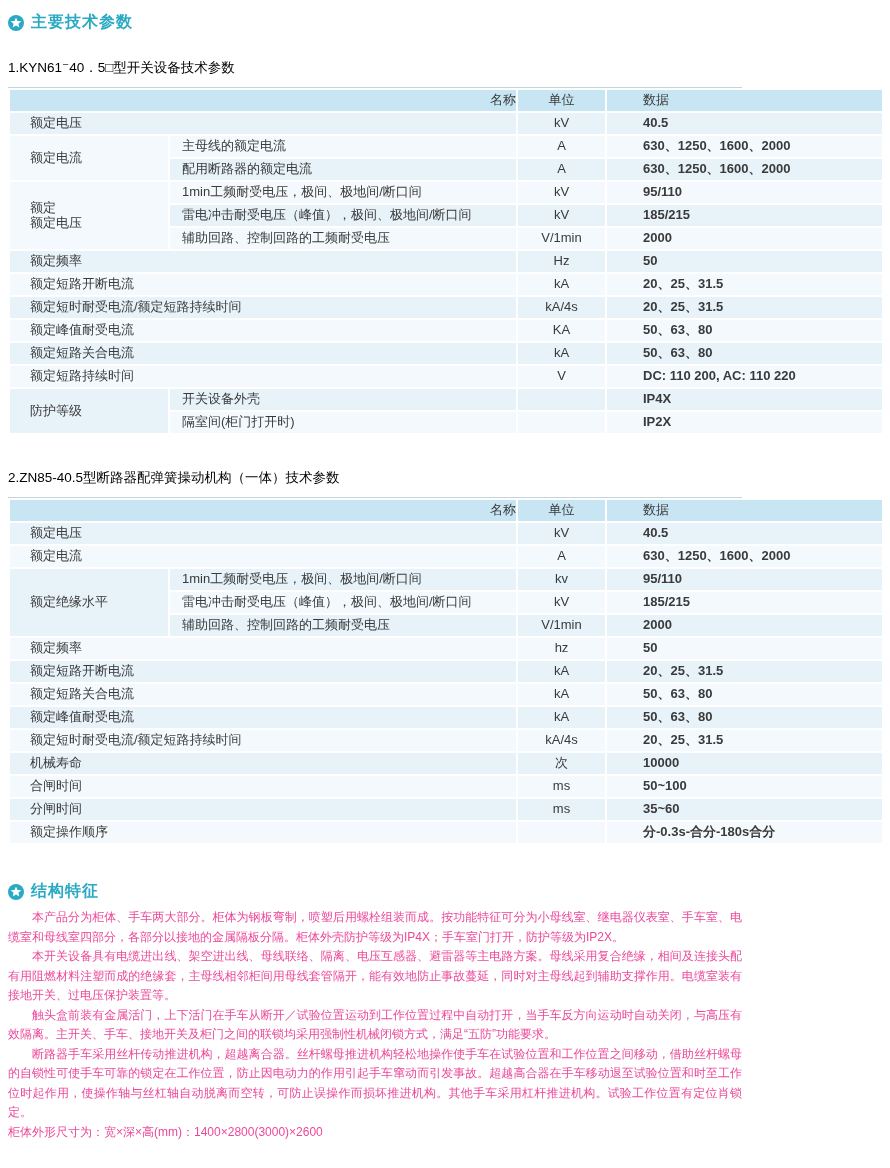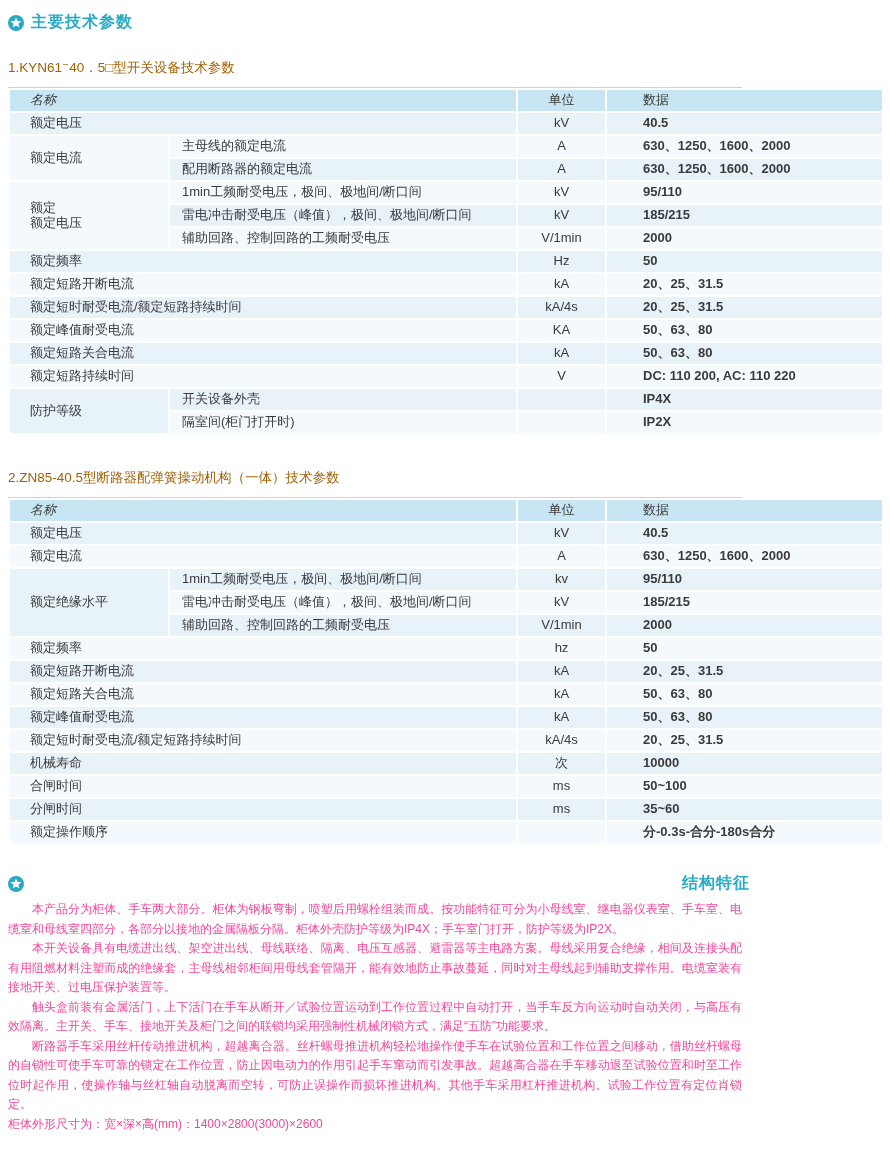--- a/index.html
+++ b/index.html
@@ -18,21 +18,21 @@
     display:flex; align-items:center; gap:7px;
     margin: 4px 0 0 8px;
     color:#2aa9c5;
     font-size:16px; font-weight:bold;
     letter-spacing:1px;
   }
   .section-heading .badge { width:16px; height:16px; flex:0 0 16px; }
 
   .subtitle {
     margin: 26px 0 10px 8px;
-    font-size:13.5px; color:#a16207;
+    font-size:13.5px; color:#000000;
   }
   .subtitle2 { margin-top:34px; }
 
   
   .table-wrap { margin: 0 8px; }
   .table-topline { height:1px; background:#c3d4dc; }
   table.spec-table {
     border-collapse: collapse;
     table-layout: fixed;
     width: 874px;
@@ -45,35 +45,35 @@
   .spec-table col.c-data  { width:277px; }
 
   .spec-table th, .spec-table td {
     border: 2px solid #ffffff;
     height: 23px;
     padding: 0;
     font-weight: normal;
     line-height: 1.15;
   }
   .spec-table thead th { background:#c7e5f2; }
-  .spec-table th.h-name { text-align:left; padding-left:20px;font-style:italic; }
+  .spec-table th.h-name { text-align:right; padding-left:20px; }
   .spec-table th.h-unit { text-align:center; }
   .spec-table th.h-data { text-align:left; padding-left:36px; }
 
   .spec-table tbody tr:nth-child(odd)  td { background:#e7f2f9; }
   .spec-table tbody tr:nth-child(even) td { background:#f3f9fc; }
 
   .spec-table td.name  { text-align:left; padding-left:20px; }
   .spec-table td.group { text-align:left; padding-left:20px; white-space:pre-line; vertical-align:middle; }
   .spec-table td.sub   { text-align:left; padding-left:12px; }
   .spec-table td.unit  { text-align:center; }
   .spec-table td.data  { text-align:left; padding-left:36px;font-weight:bold; }
 
   
-  .structure-heading { margin-top:28px;justify-content:space-between; }
+  .structure-heading { margin-top:36px; }
   .body-text {
     margin: 6px 8px 0 8px;
     font-size: 12px;
     line-height: 19.5px;
     color:#ec4899;
     text-align: justify;
   }
   .body-text p { margin:0; text-indent:2em; }
   .body-text p.no-indent { text-indent:0; }
 </style>

